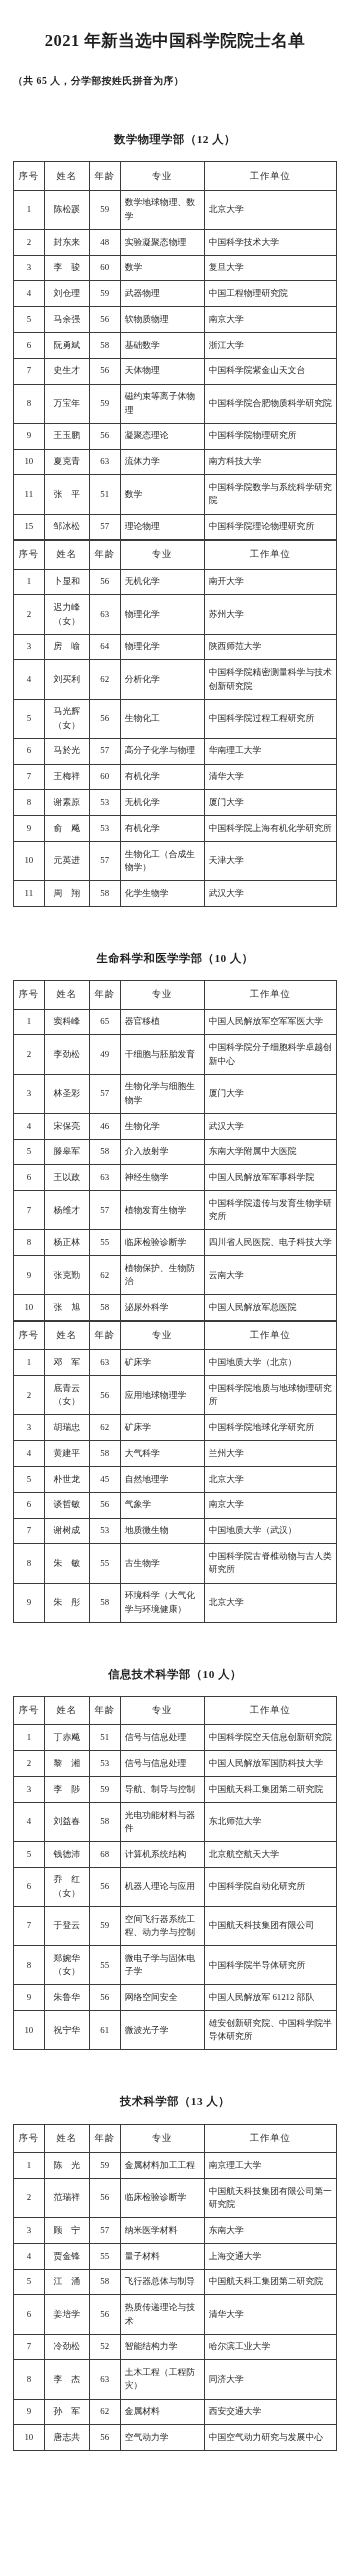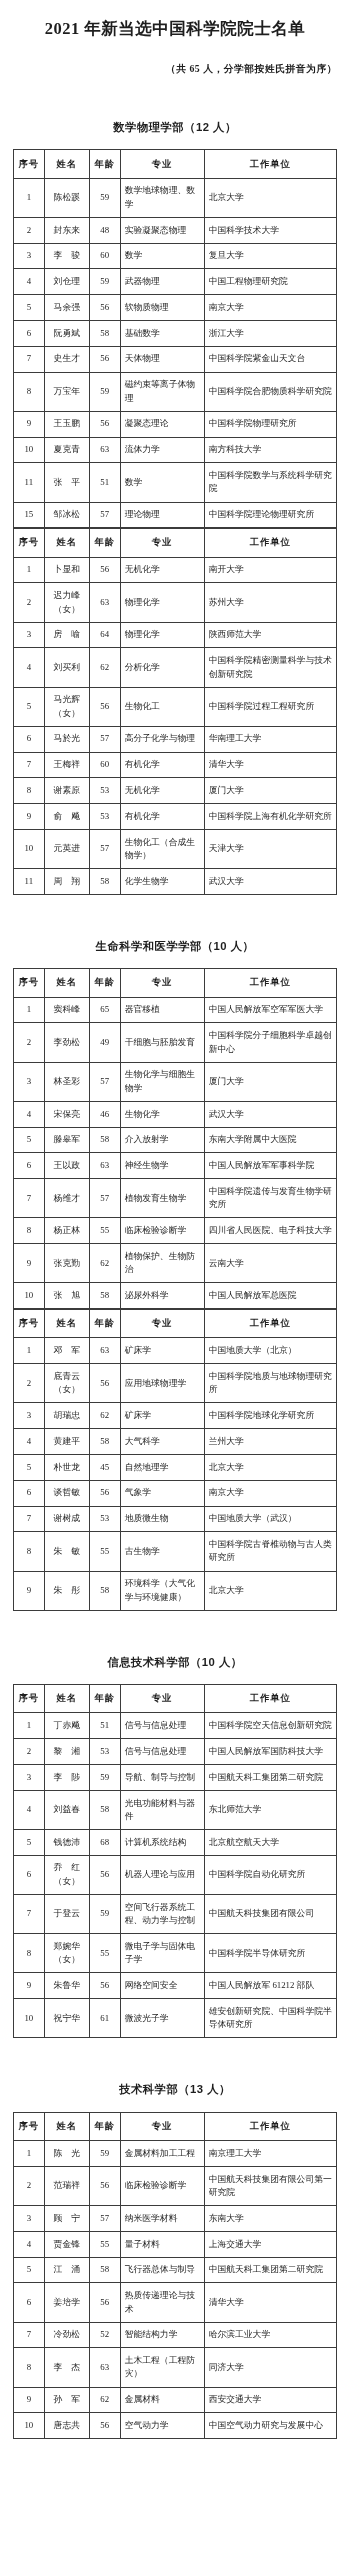--- a/index.html
+++ b/index.html
@@ -1,24 +1,24 @@
 <!DOCTYPE html>
 <html style="font-size:8.2px"><head>
 <meta charset="utf-8">
 <style>
   html,body{margin:0;padding:0;background:#ffffff;}
   body{font-family:"Liberation Serif","DejaVu Serif",serif;color:#1e1e1e;}
   .page{width:350px;margin:0 auto;box-sizing:border-box;padding:15.5px 13px 36px 13px;background:#fff;}
-  .doc-title{text-align:center;font-size:16.5px;font-weight:bold;letter-spacing:0.5px;margin:2px 0 0 0;line-height:1.3;}
-  .doc-subtitle{text-align:right;font-size:9.8px;font-weight:bold;margin-top:24px;letter-spacing:0.5px;}
+  .doc-title{text-align:center;font-size:16.5px;font-weight:bold;letter-spacing:0.5px;margin:14px 0 0 0;line-height:1.3;}
+  .doc-subtitle{text-align:left;font-size:9.8px;font-weight:bold;margin-top:24px;letter-spacing:0.5px;}
   .section{margin-top:0;}
-  .section-title{text-align:center;font-family:Liberation Sans, sans-serif;
+  .section-title{text-align:center;font-family:Liberation Serif, serif;
     font-size:11.3px;font-weight:bold;margin:44px 0 14.4px 0;letter-spacing:0.5px;}
   table.roster{width:100%;border-collapse:collapse;table-layout:fixed;margin:0 auto;}
-  table.roster th{font-family:"Liberation Sans","DejaVu Sans",sans-serif;font-size:9.3px;font-weight:bold;
+  table.roster th{font-family:"Liberation Sans","DejaVu Sans",sans-serif;font-size:9.3px;font-weight:normal;
     padding:7.2px 2.1px;letter-spacing:1px;}
   table.roster th,table.roster td{border:1px solid #3b3b3b;vertical-align:middle;word-break:break-word;}
   table.roster td{font-size:8.8px;line-height:13.4px;padding:5.7px 4.1px;}
   td.al-c{text-align:center;}
   td.al-l{text-align:left;padding-left:6.2px;}
 </style>
 </head>
 <body>
 
 <div class="page">

